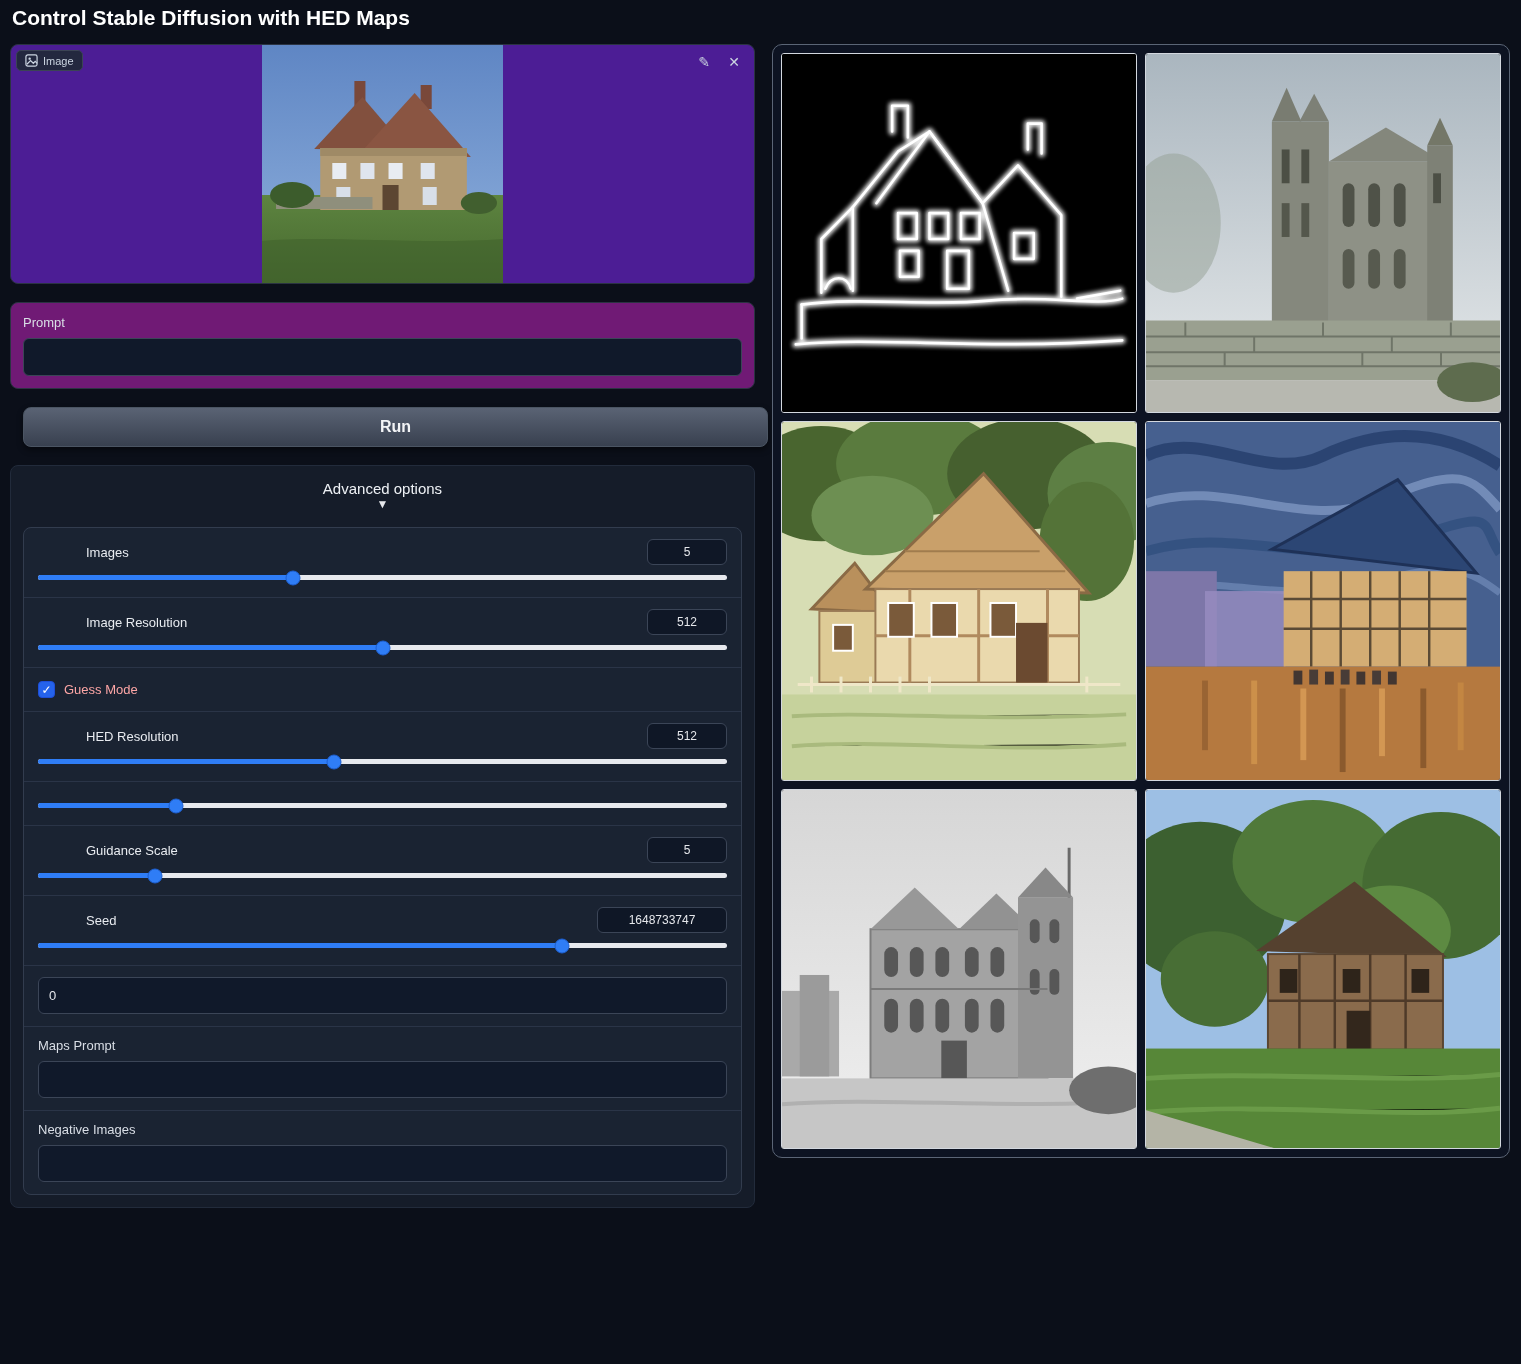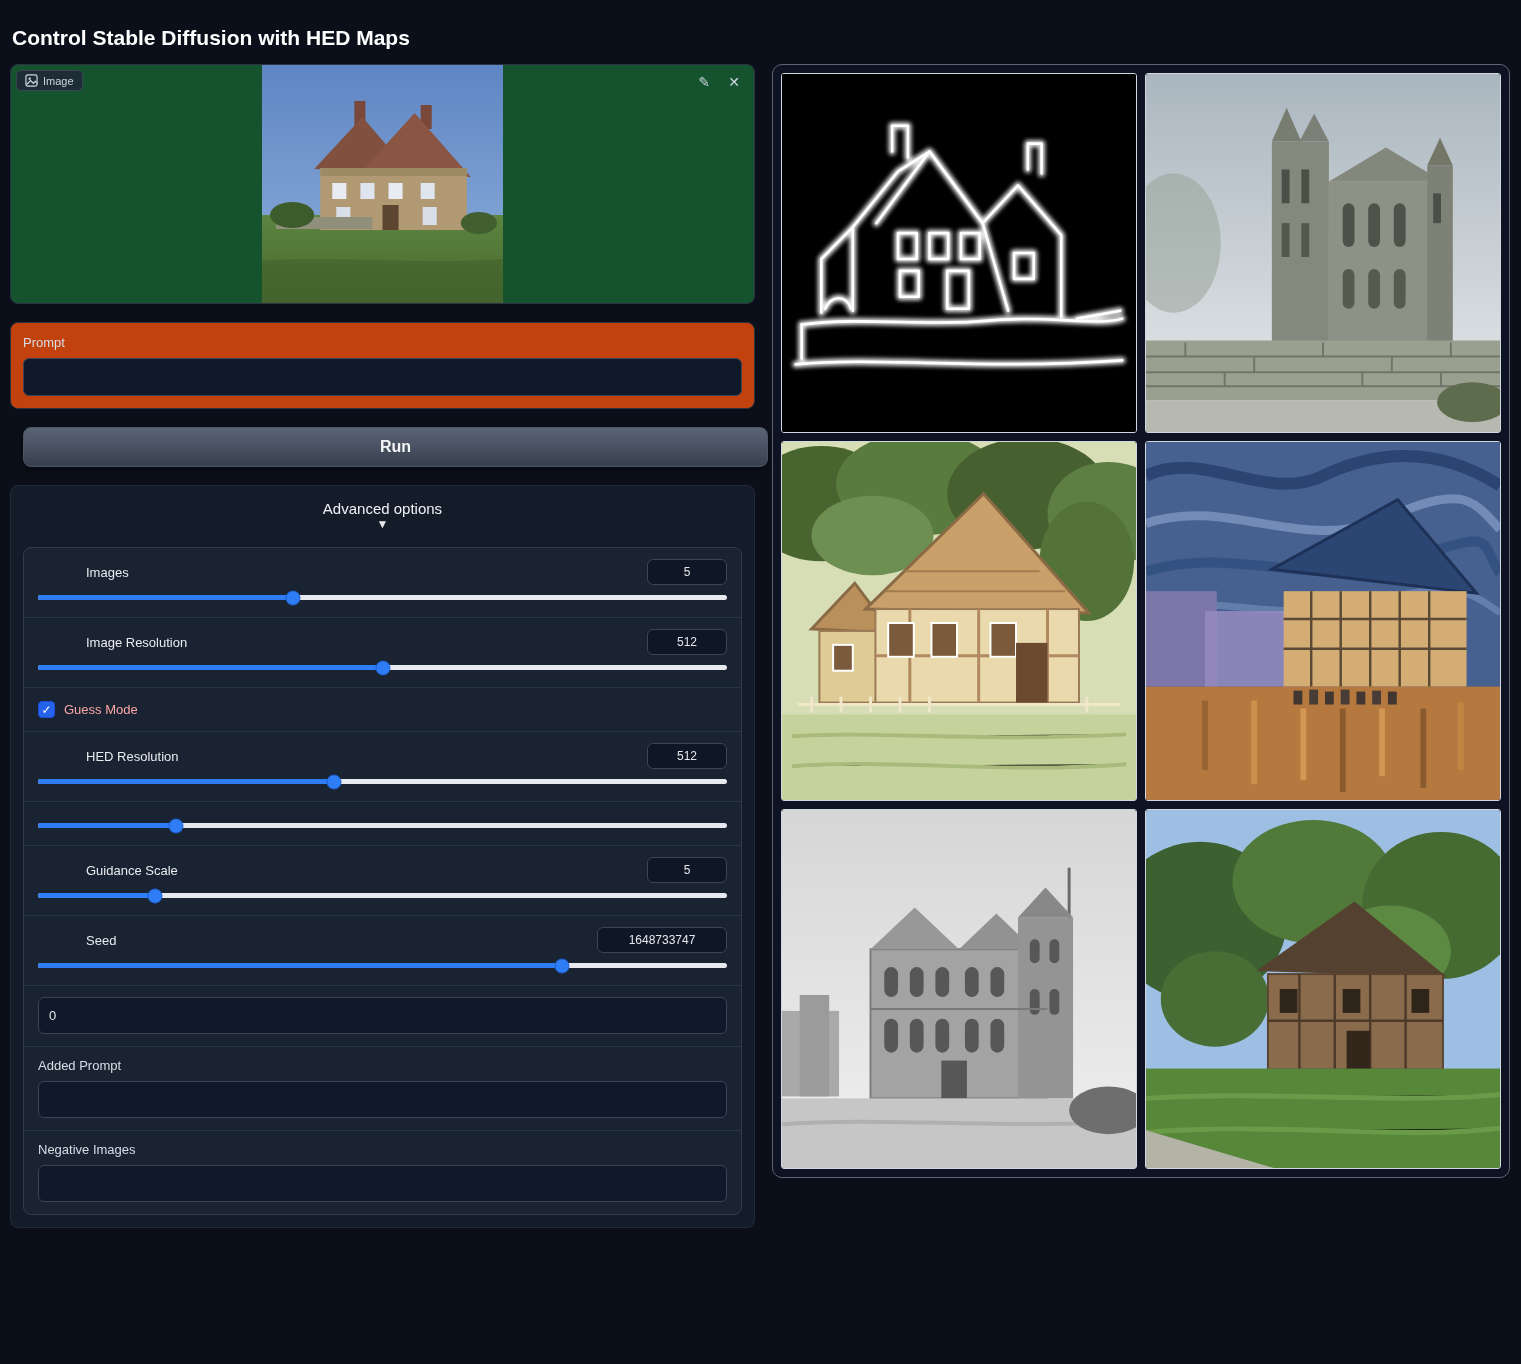--- a/index.html
+++ b/index.html
@@ -2,50 +2,50 @@
 <html><head>
 <meta charset="utf-8">
 <style>
   * { box-sizing: border-box; margin: 0; padding: 0; }
   html,body { width: 1521px; height: 1364px; overflow: hidden; }
   body {
     background: #0b0f19;
     color: #e5e7eb;
     font-family: "Liberation Sans", sans-serif;
   }
-  .page { width: 1521px; height: 1364px; padding: 24px 10px; position: relative; }
+  .page { width: 1521px; height: 1364px; padding: 4px 10px; position: relative; }
   .page-title { font-size: 21px; font-weight: 700; color: #ffffff; margin: 2px 0 14px 2px; }
 
   .layout { display: flex; gap: 17px; align-items: flex-start; }
   .left-col { width: 745px; flex: none; }
 
   
   .image-panel {
-    position: relative; height: 240px; background: #14532d;
+    position: relative; height: 240px; background: #4c1d95;
     border: 1px solid #2b3342; border-radius: 8px; overflow: hidden;
     display: flex; align-items: center; justify-content: center;
   }
   .comp-label {
     position: absolute; top: 5px; left: 5px; z-index: 3;
     display: inline-flex; align-items: center; gap: 5px;
     background: rgba(31,41,55,0.92); border: 1px solid #3b4454;
     border-radius: 5px; padding: 3px 8px; font-size: 11px; color: #cbd5e1;
   }
   .comp-label svg { display: block; }
   .img-toolbar { position: absolute; top: 5px; right: 8px; z-index: 3; display: flex; gap: 6px; }
   .icon-btn {
     width: 24px; height: 24px; border: none; background: transparent; color: #cbd5e1;
     font-size: 14px; line-height: 24px; cursor: pointer; border-radius: 4px;
   }
   .uploaded-image { width: 241px; height: 238px; }
   .uploaded-image svg { width: 100%; height: 100%; display: block; }
 
   
   .panel {
-    background: #c2410c; border: 1px solid #2b3342; border-radius: 8px;
+    background: #701a75; border: 1px solid #2b3342; border-radius: 8px;
     padding: 12px; margin-top: 18px;
   }
   .field-label { display: block; font-size: 13px; color: #d9dee6; margin-bottom: 8px; }
   .text-input {
     width: 100%; height: 38px; background: #10192a; border: 1px solid #3b4557;
     border-radius: 6px; color: #e5e7eb; font-size: 13px; padding: 0 10px; outline: none;
   }
 
   .run-btn {
     width: 100%; height: 40px; margin-top: 18px; border-radius: 8px;
@@ -243,21 +243,21 @@
               <div class="fill" style="width: 76%;"></div>
               <div class="thumb" style="left: 76%;"></div>
             </div>
           </div>
 
           <div class="row field-row">
             <input class="text-input" type="text" value="0" style="">
           </div>
 
           <div class="row field-row">
-            <label class="field-label">Added Prompt</label>
+            <label class="field-label">Maps Prompt</label>
             <input class="text-input" type="text" value="" style="">
           </div>
 
           <div class="row field-row">
             <label class="field-label">Negative Images</label>
             <input class="text-input" type="text" value="" style="">
           </div>
 
         </div>
       </div>

